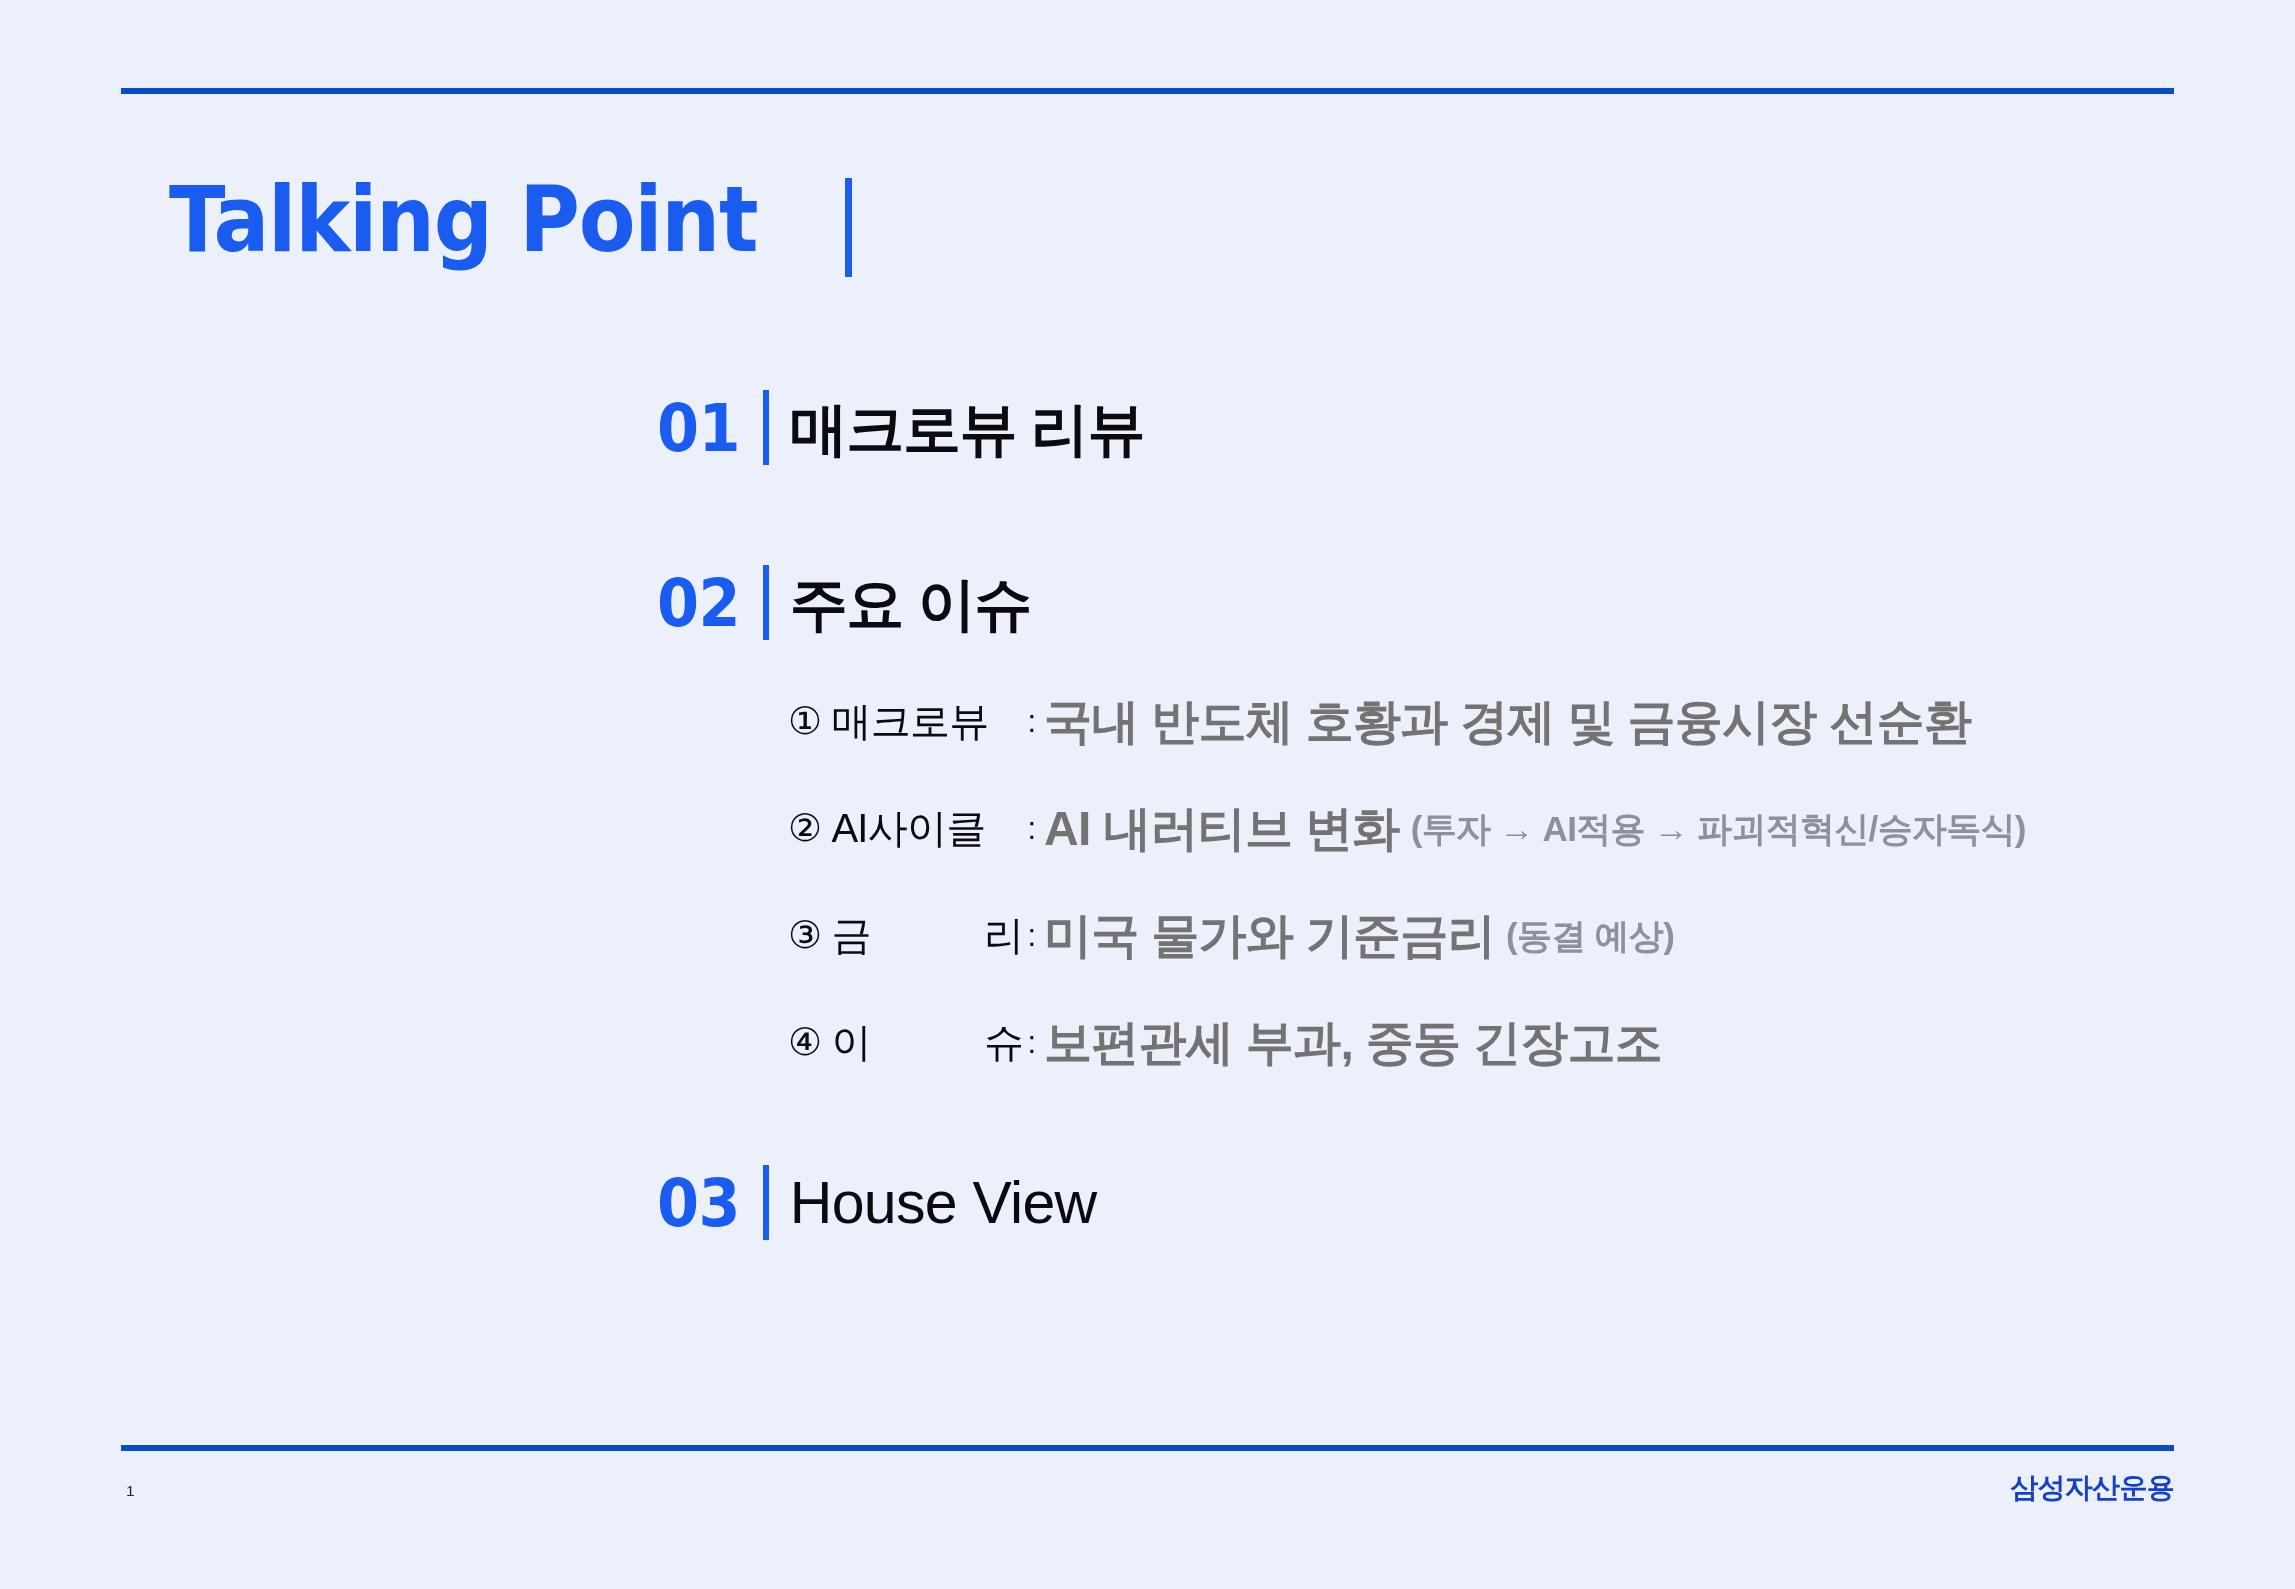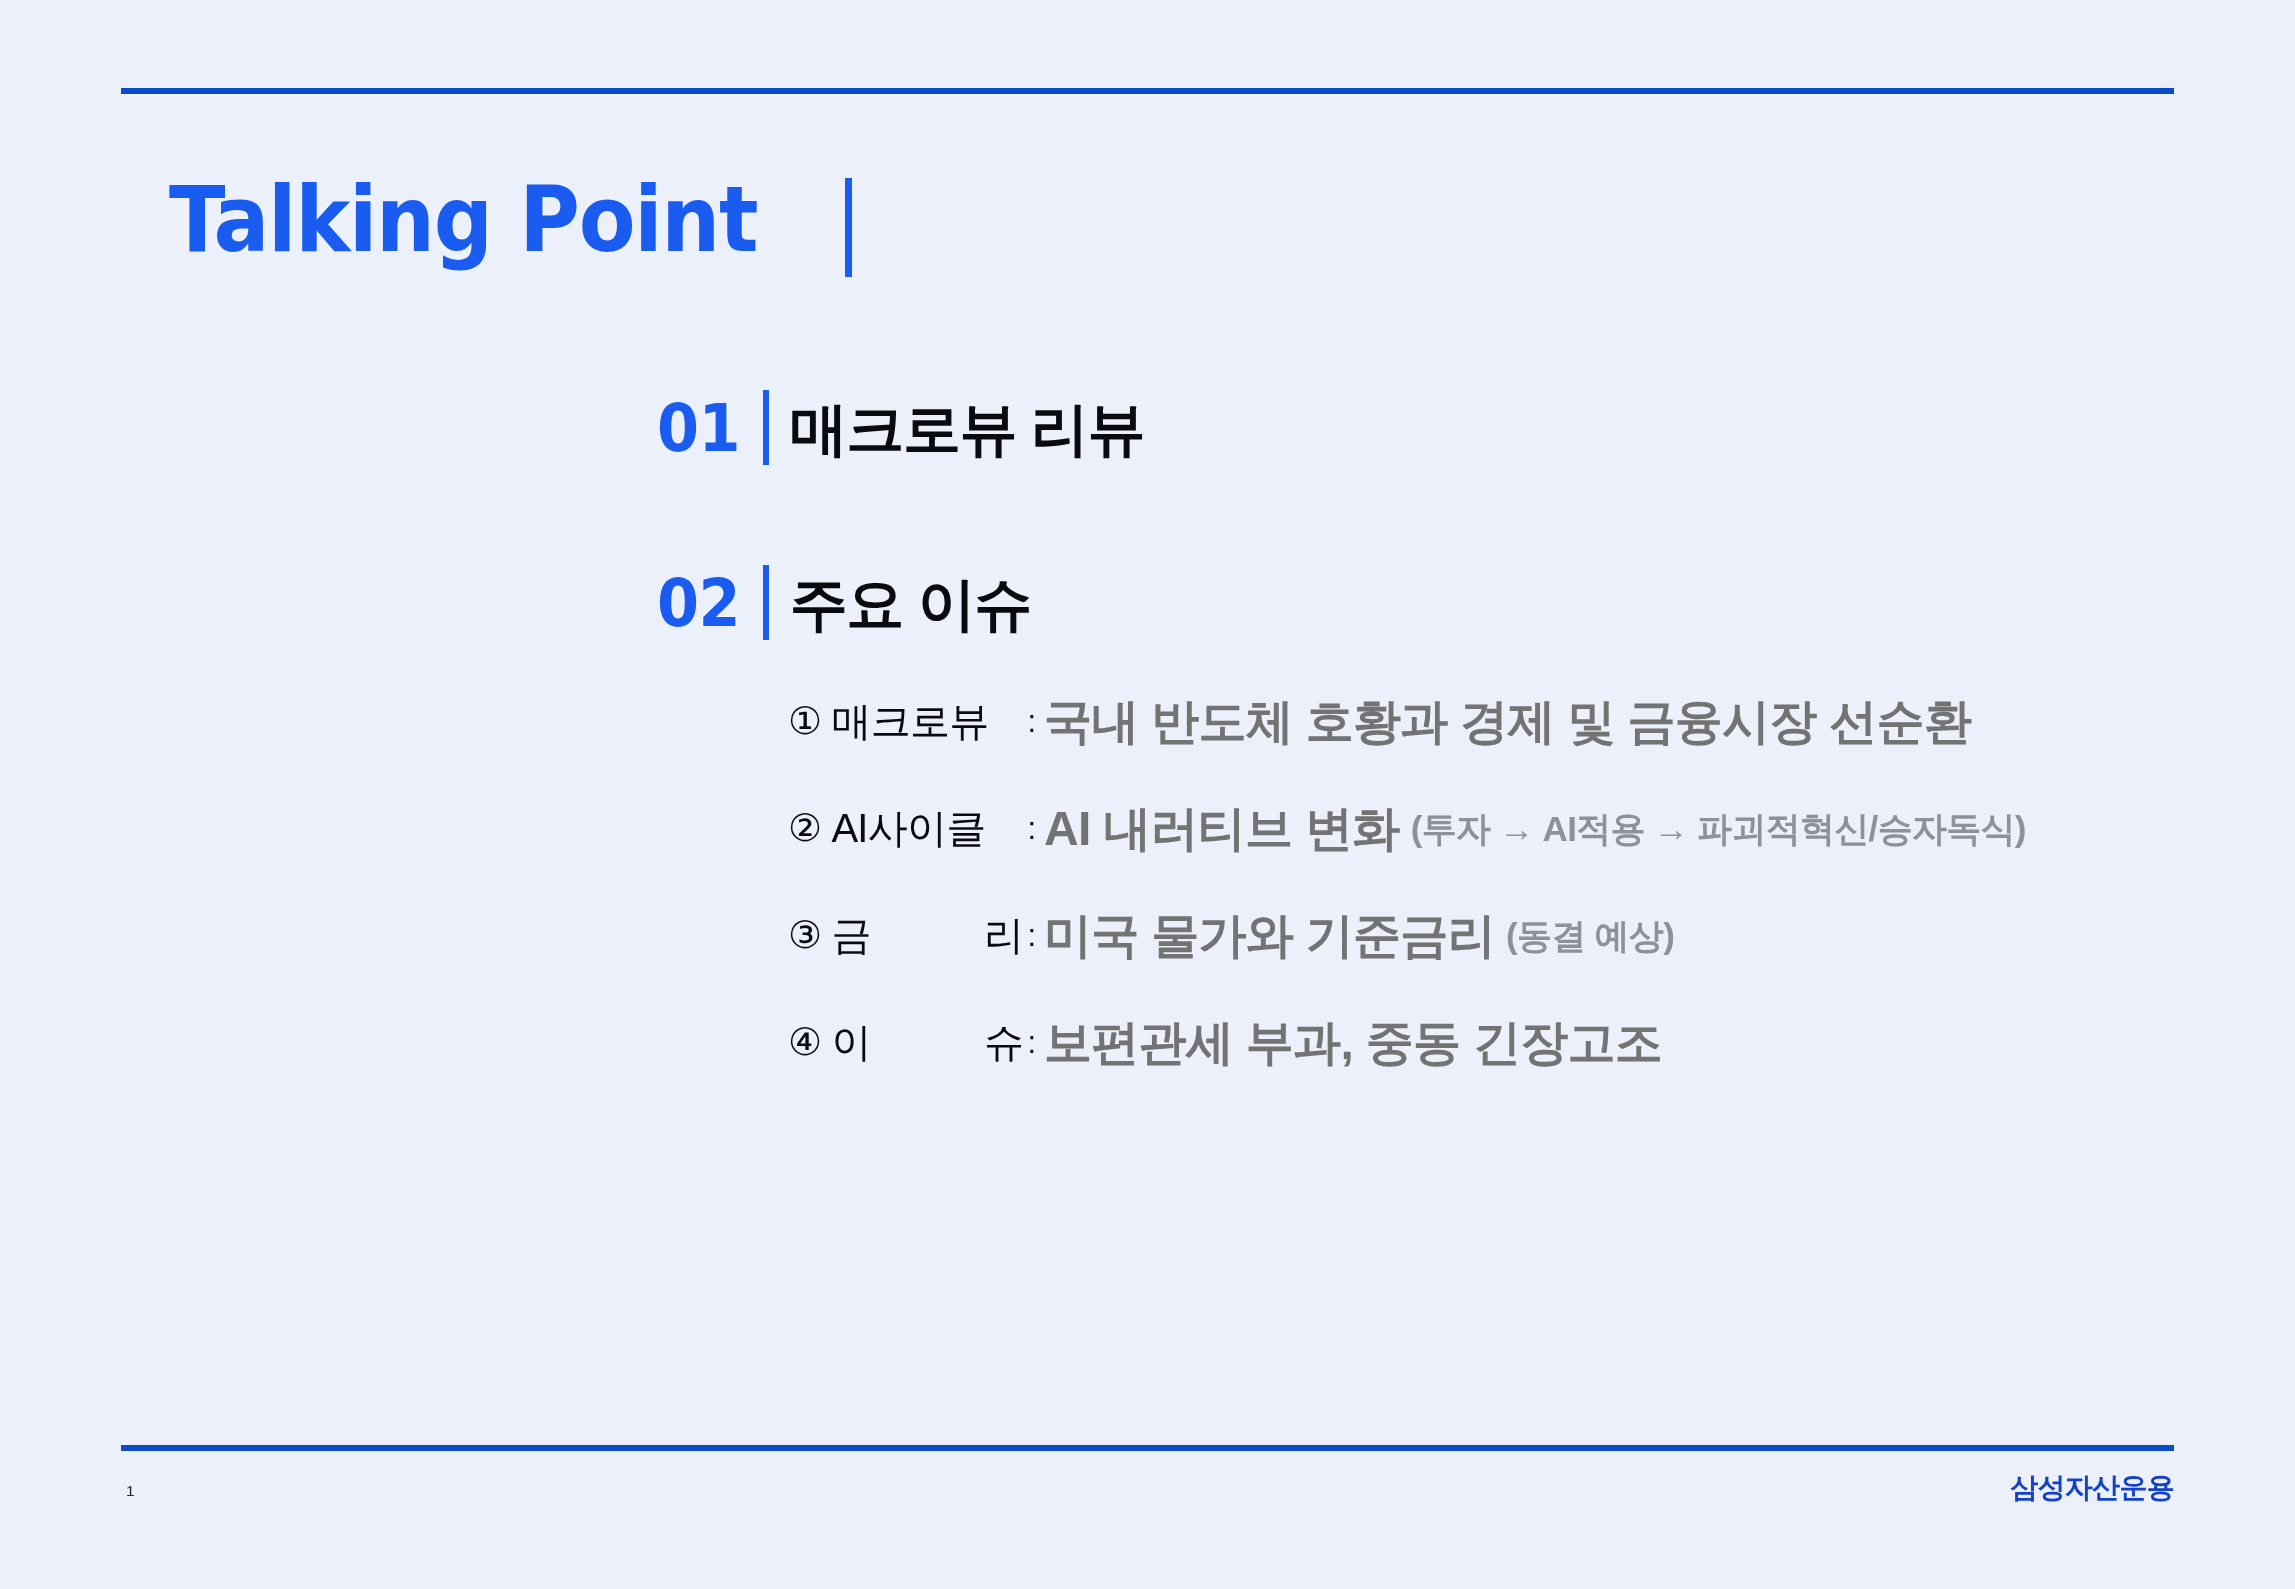--- a/index.html
+++ b/index.html
@@ -242,20 +242,25 @@
         <span>이</span>
         <span>슈</span>
       </span>
       <span class="sub-colon">:</span>
       <span class="sub-accent">보편관세 부과, 중동 긴장고조</span>
       <span class="sub-muted"></span>
     </div>
 
   </div>
 
+  <div class="section sec-03">
+    <div class="sec-num">03</div>
+    <div class="sec-bar"></div>
+    <div class="sec-title light">House View</div>
+  </div>
 
   <div class="rule rule-bottom"></div>
 
   <div class="page-num">1</div>
   <div class="brand">삼성자산운용</div>
 
 </div>
 
 
 </body></html>

